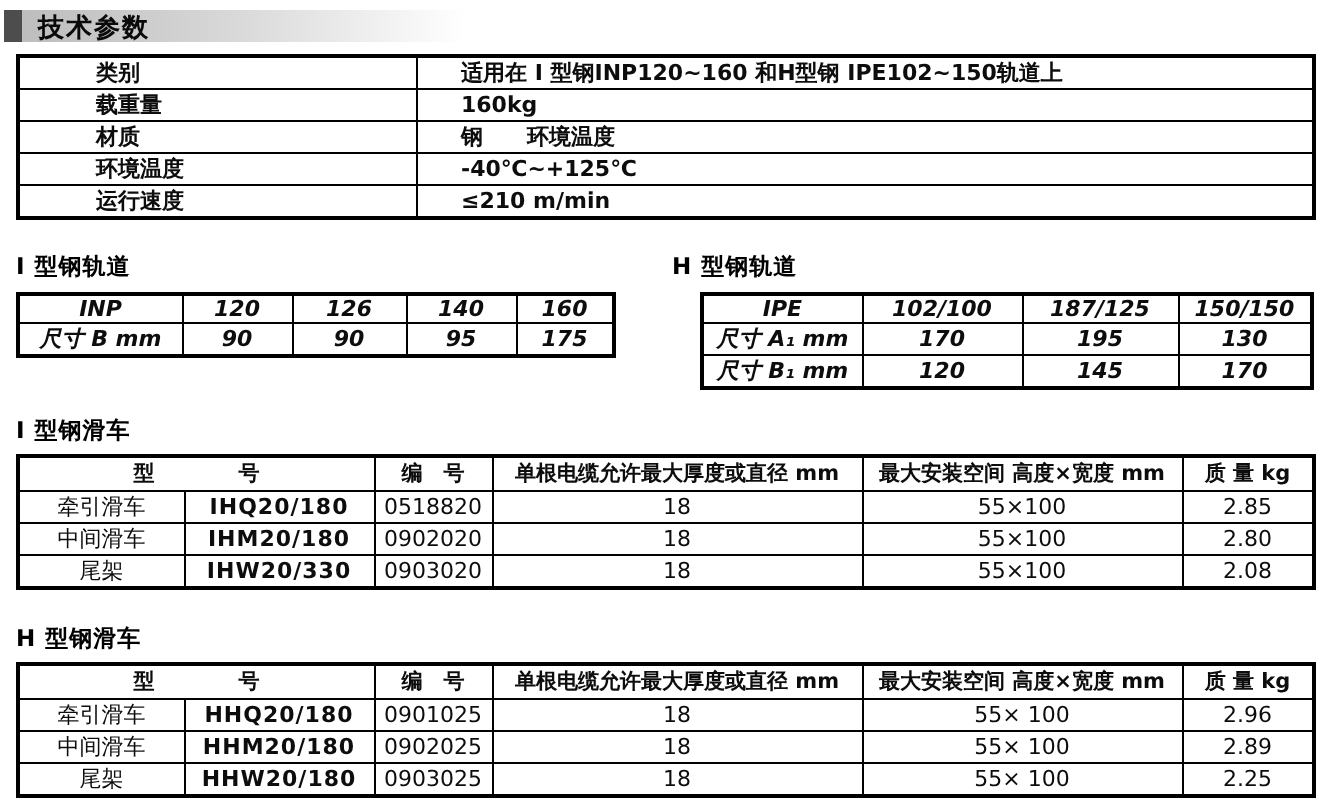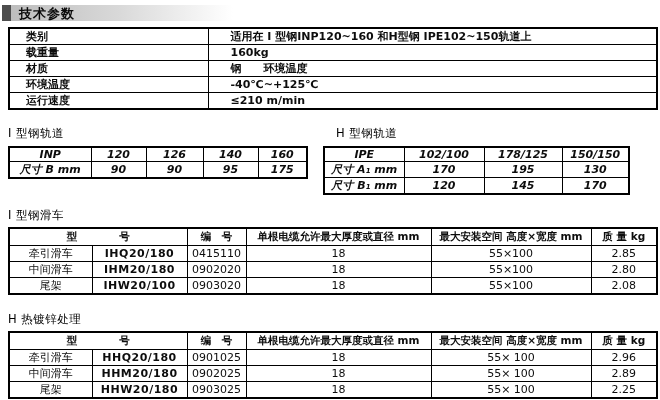--- a/index.html
+++ b/index.html
@@ -47,26 +47,26 @@
     text-align: center;
     vertical-align: middle;
     white-space: nowrap;
     overflow: hidden;
     color: #0d0d0d;
   }
 
   
   .params-table { left: 8px; top: 27px; width: 648px; }
   .params-table td { height: 13.2px; text-align: left; font-weight: bold; }
-  .params-table td.p-label { padding-left: 16px; font-family: Liberation Mono, monospace; }
+  .params-table td.p-label { padding-left: 38px; font-family: Liberation Mono, monospace; }
   .params-table td.p-value { padding-left: 22px; }
 
   
   .section-heading {
-    font-size: 11.5px; font-weight: normal; color: #000;
+    font-size: 11.5px; font-weight: bold; color: #000;
     white-space: nowrap; letter-spacing: 0.5px;
   }
 
   
   .rail-table td { height: 12.8px; font-weight: bold; font-style: italic; }
 
   
   .trolley-table th {
     height: 16px; font-weight: bold; font-size: 10.5px;
   }
@@ -134,32 +134,32 @@
   <tr>
     <td>尺寸  B mm</td>
     <td>90</td>
     <td>90</td>
     <td>95</td>
     <td>175</td>
   </tr>
 </tbody>
   </table>
 
-<table class="abs rail-table" style="left:323px; top:146px; width:305px;border-radius:15px;">
+<table class="abs rail-table" style="left:350px; top:146px; width:305px;border-radius:15px;">
   <colgroup>
       <col style="width:80px">
       <col style="width:80px">
       <col style="width:78px">
       <col style="width:67px">
     </colgroup>
   <tbody>
       <tr>
     <td>IPE</td>
     <td>102/100</td>
-    <td>178/125</td>
+    <td>187/125</td>
     <td>150/150</td>
   </tr>
   <tr>
     <td>尺寸 A₁ mm</td>
     <td>170</td>
     <td>195</td>
     <td>130</td>
   </tr>
   <tr>
     <td>尺寸 B₁ mm</td>
@@ -185,45 +185,45 @@
       <tr>
     <th colspan="2">型　　　　号</th>
     <th>编　号</th>
     <th>单根电缆允许最大厚度或直径 mm</th>
     <th>最大安装空间 高度×宽度  mm</th>
     <th>质 量  kg</th>
   </tr>
   <tr>
     <td>牵引滑车</td>
     <td class="model">IHQ20/180</td>
-    <td>0415110</td>
+    <td>0518820</td>
     <td>18</td>
     <td>55×100</td>
     <td>2.85</td>
   </tr>
   <tr>
     <td>中间滑车</td>
     <td class="model">IHM20/180</td>
     <td>0902020</td>
     <td>18</td>
     <td>55×100</td>
     <td>2.80</td>
   </tr>
   <tr>
     <td>尾架</td>
-    <td class="model">IHW20/100</td>
+    <td class="model">IHW20/330</td>
     <td>0903020</td>
     <td>18</td>
     <td>55×100</td>
     <td>2.08</td>
   </tr>
 </tbody>
   </table>
 
-<div class="abs section-heading" style="left:8px; top:312px;">H 热镀锌处理</div>
+<div class="abs section-heading" style="left:8px; top:312px;">H 型钢滑车</div>
 
 <table class="abs trolley-table" style="left:8px; top:331px; width:648px;">
   <colgroup>
       <col style="width:83px">
       <col style="width:95px">
       <col style="width:59px">
       <col style="width:185px">
       <col style="width:160px">
       <col style="width:66px">
     </colgroup>

